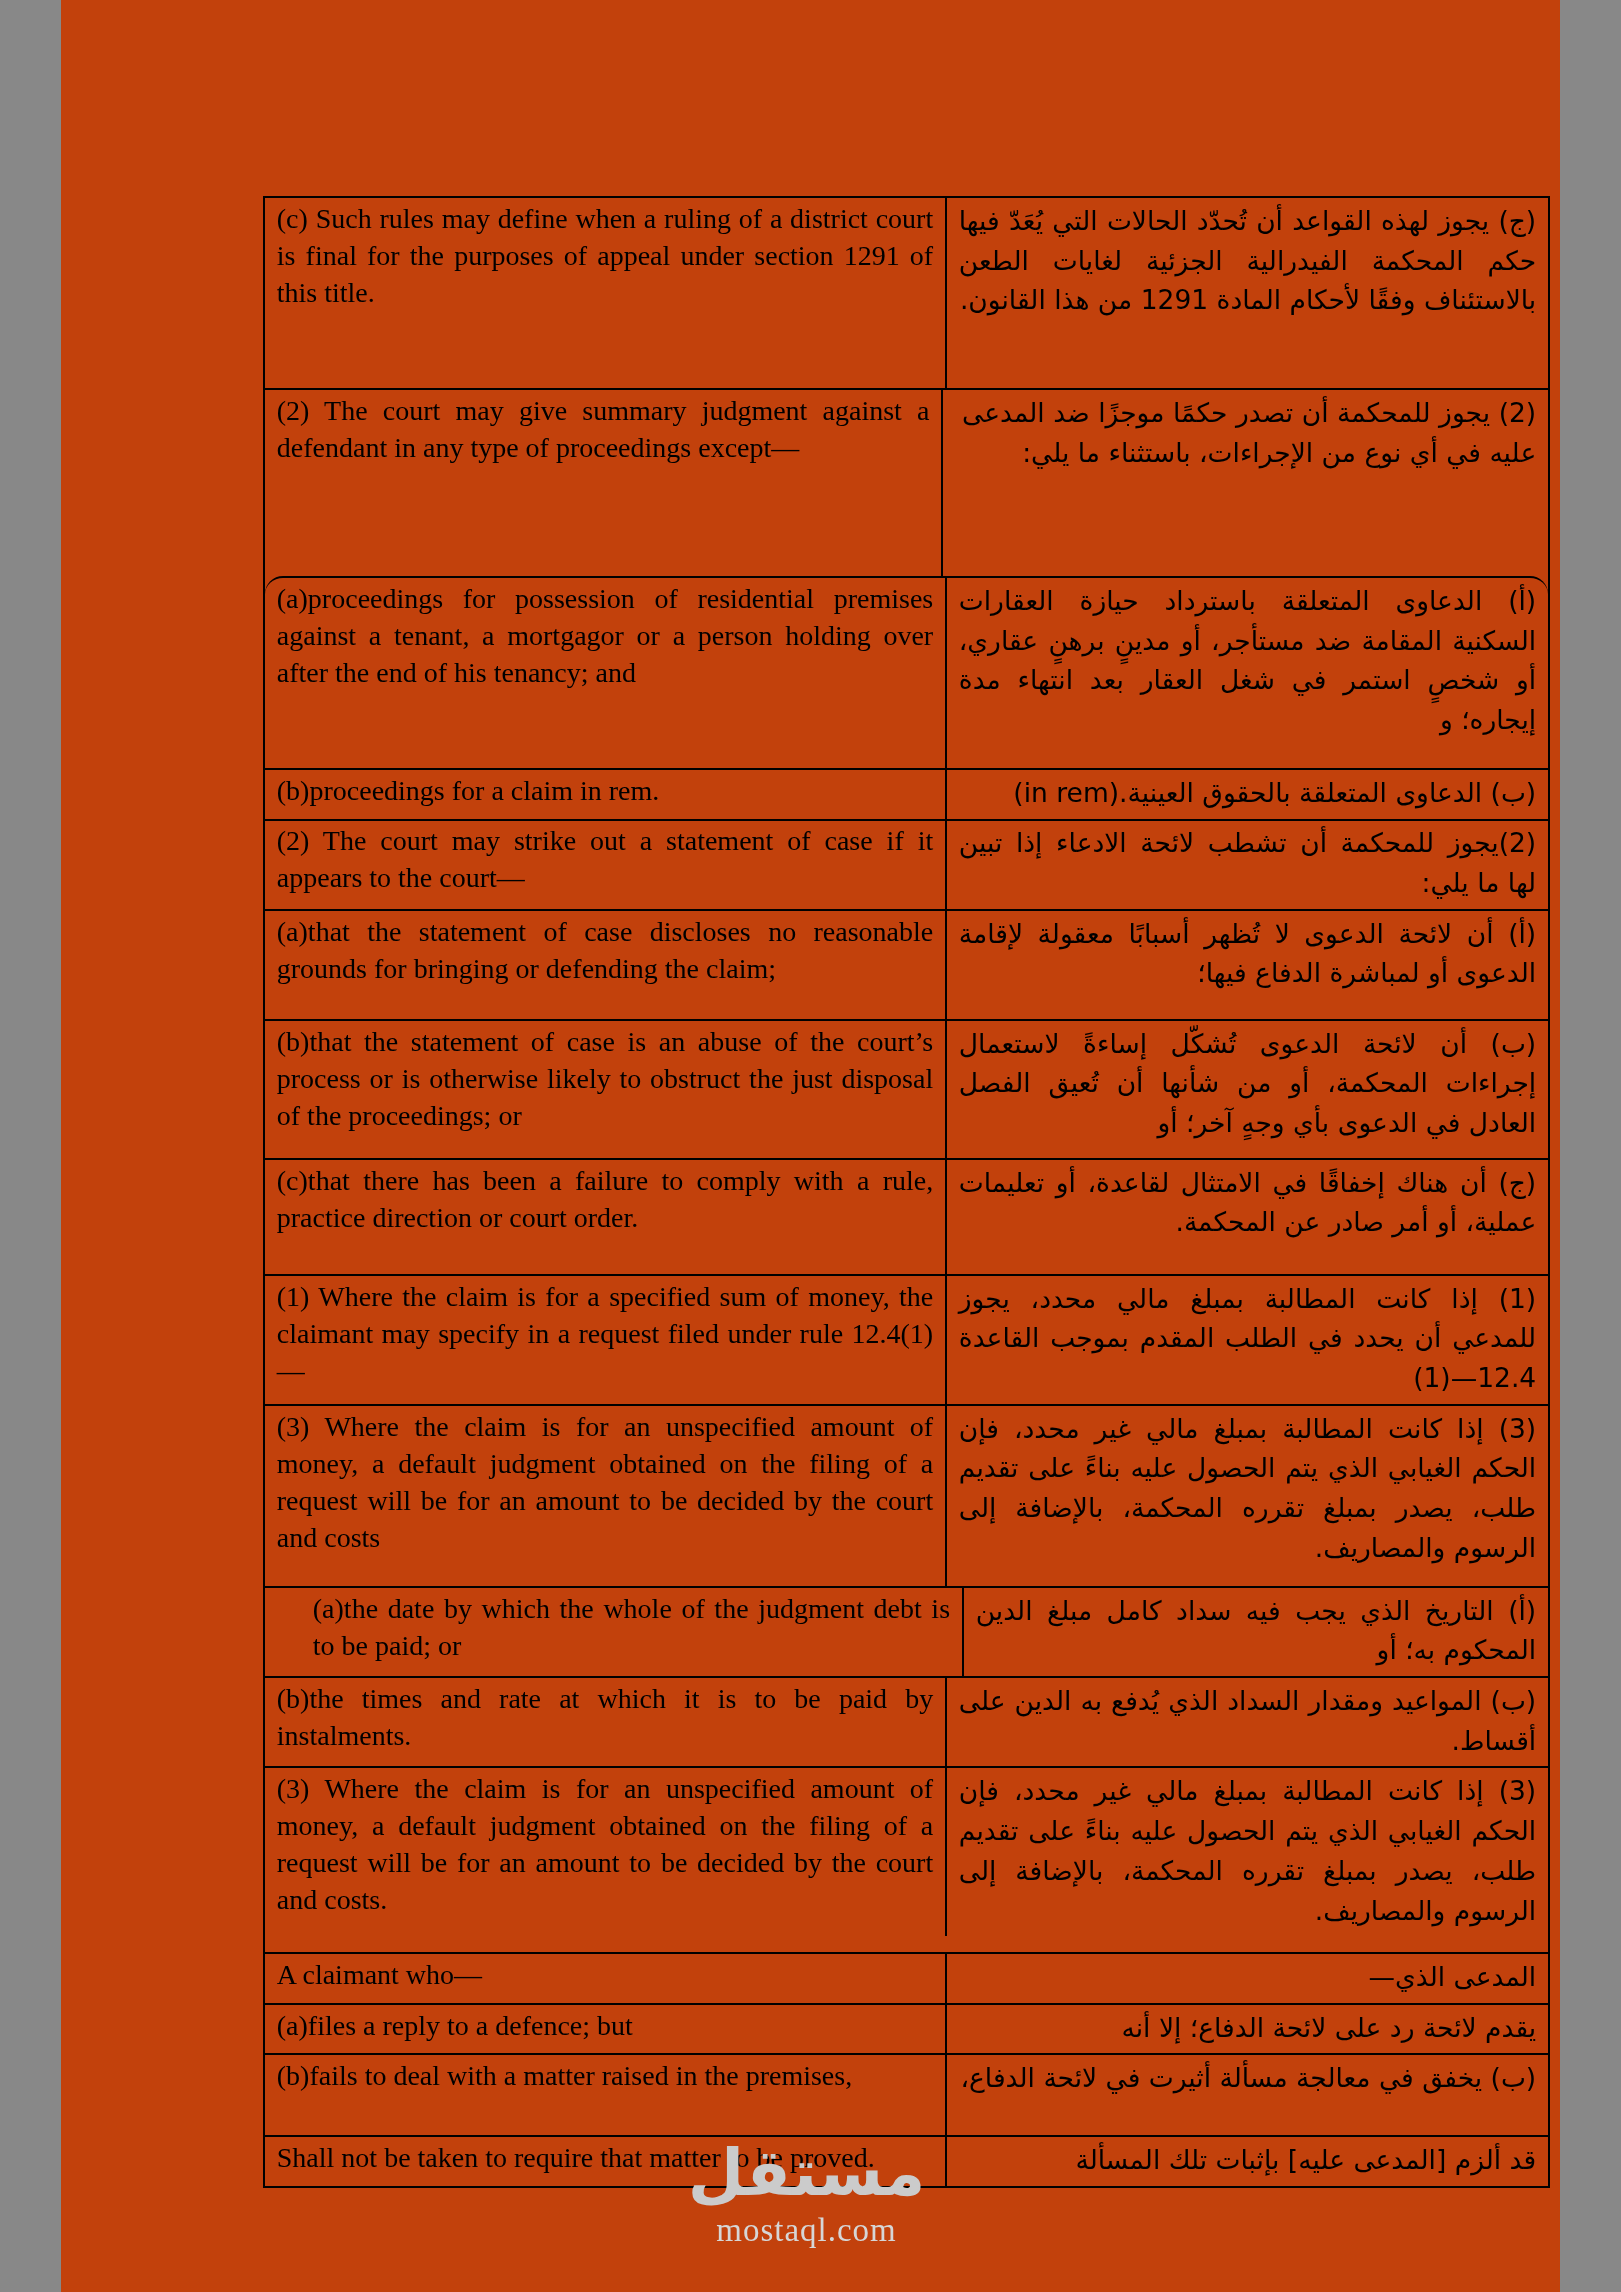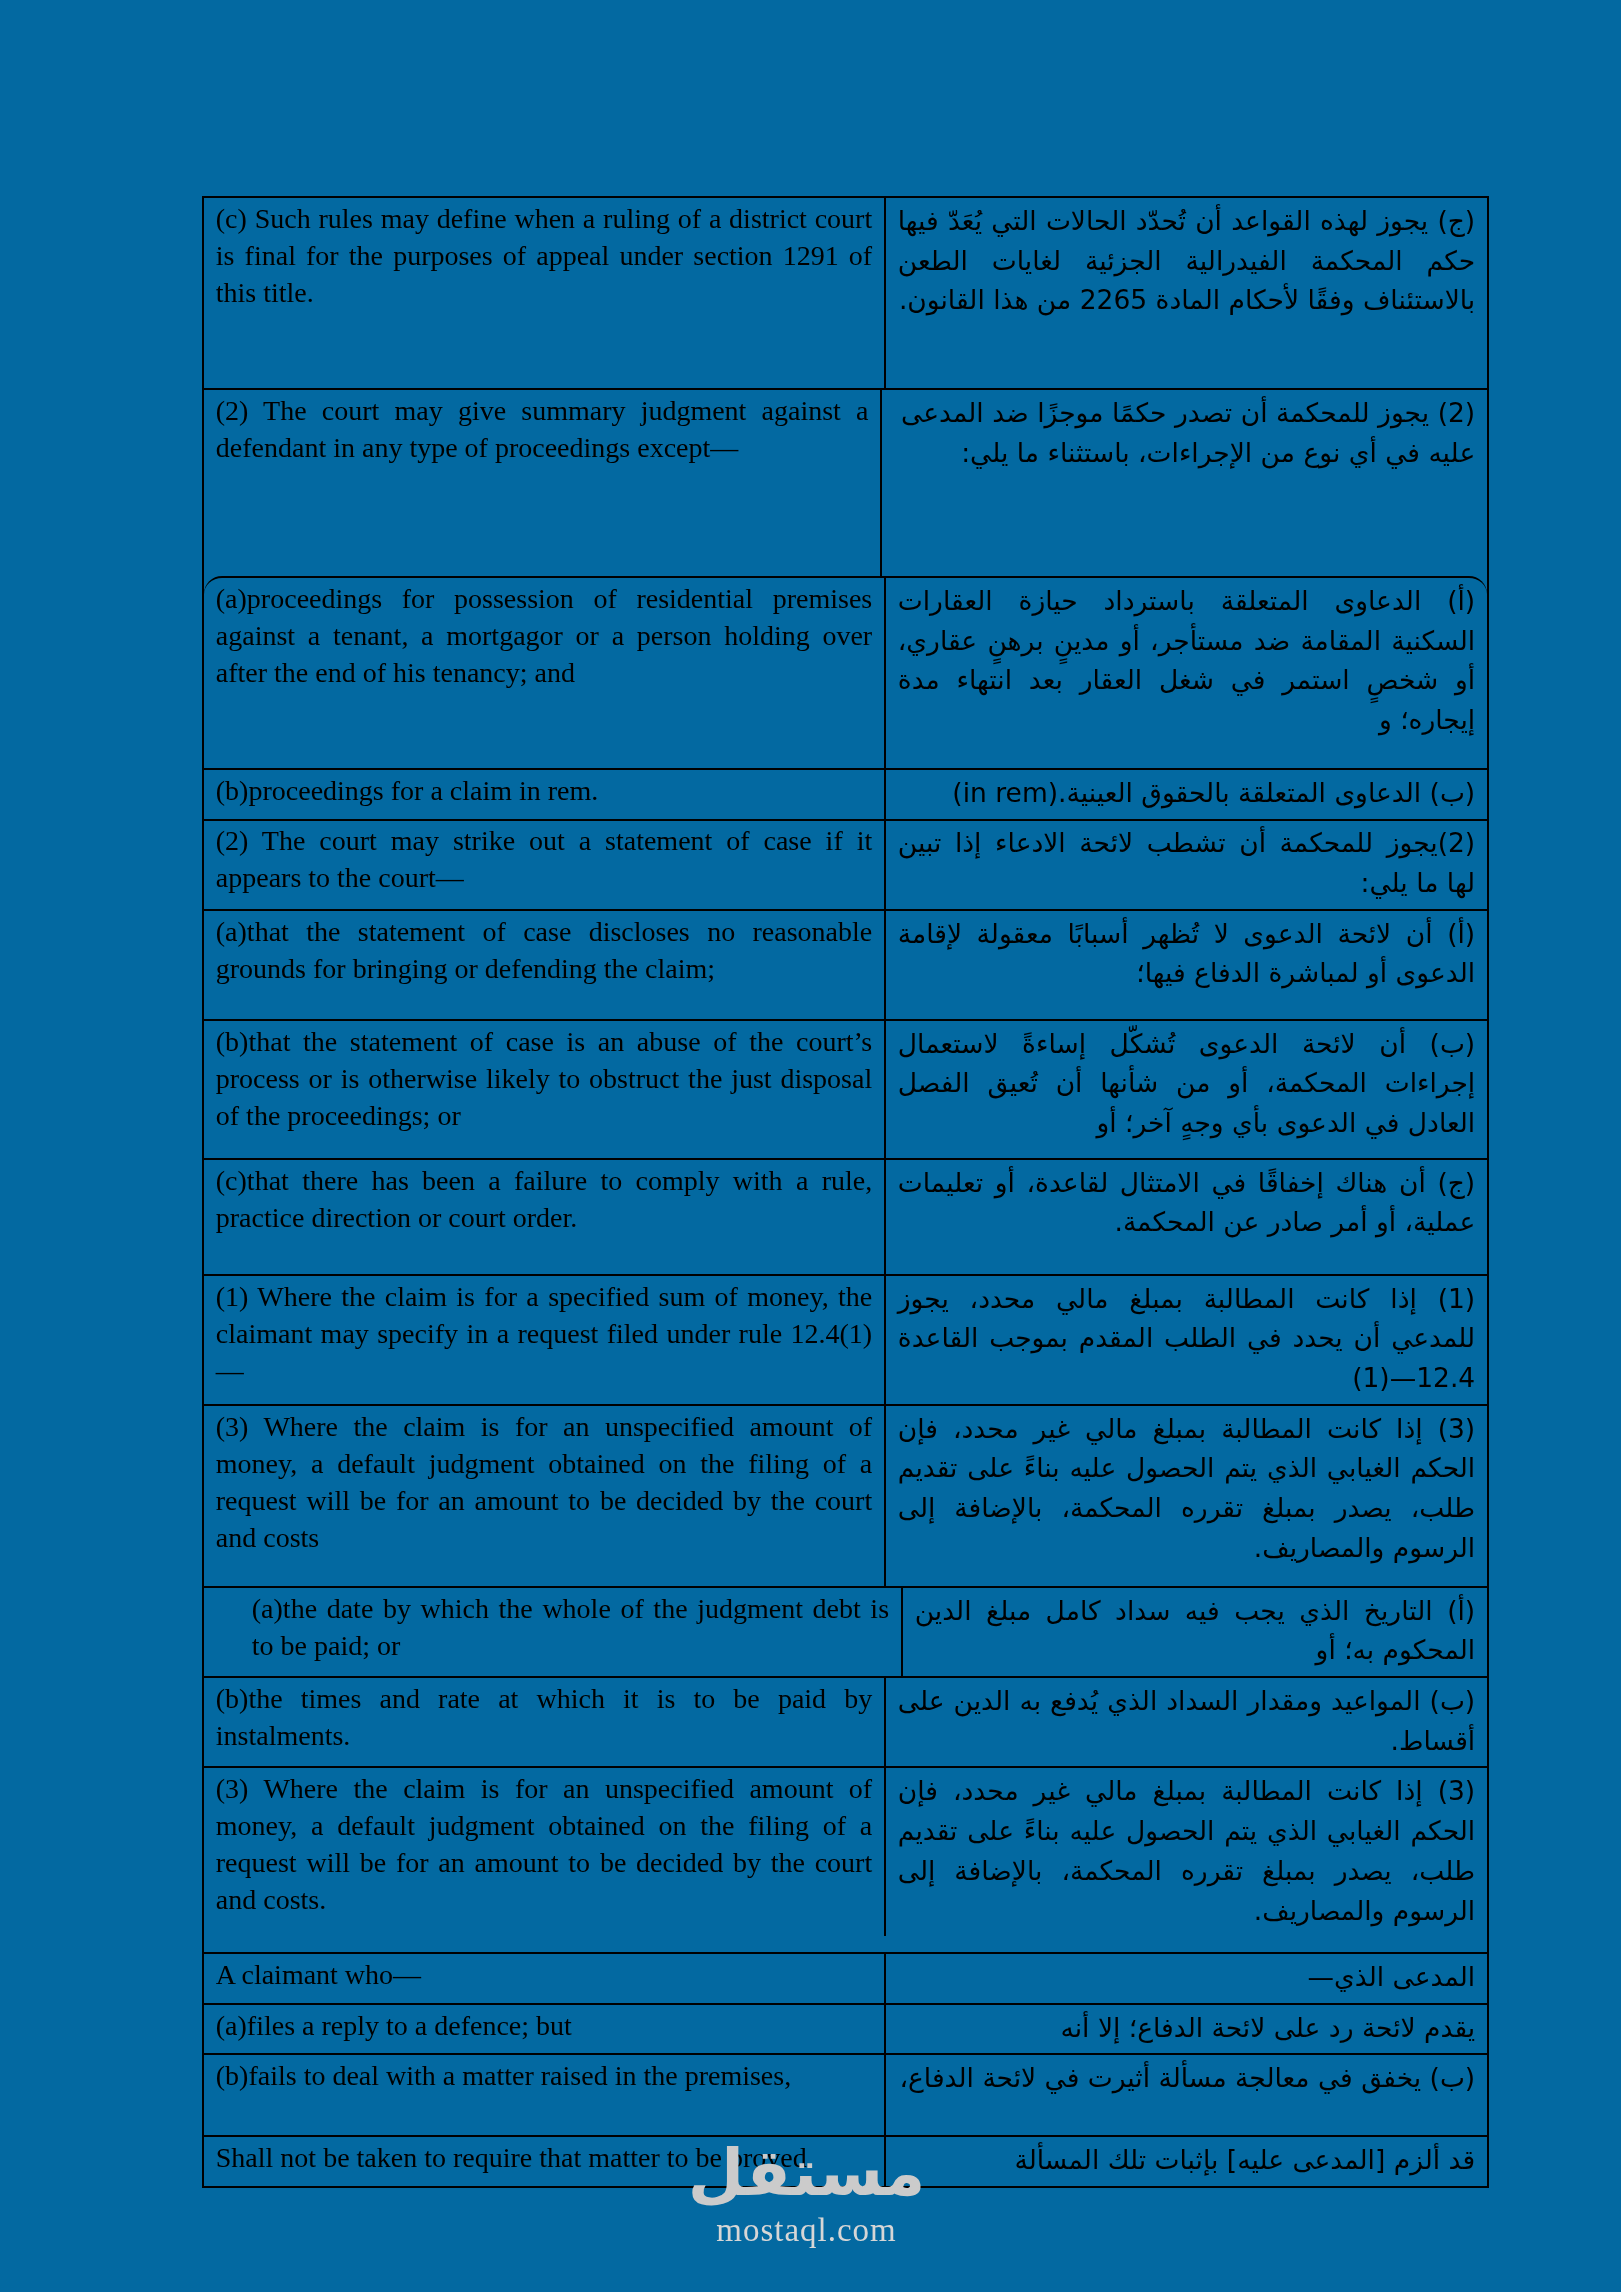--- a/index.html
+++ b/index.html
@@ -1,19 +1,19 @@
 <!DOCTYPE html>
 <html lang="en"><head>
 <meta charset="utf-8">
 <style>
   html,body{margin:0;padding:0;background:#888;}
   .page{
     position:relative;
-    width:1621px;height:2293px;
-    background:#0369a1;
+    width:1499px;height:2293px;
+    background:#c2410c;
     margin:0 auto;
     overflow:hidden;
     font-family:"Liberation Serif", serif;
     color:#000;
   }
   .doc-table{
     position:absolute;
     left:202px;top:196px;
     width:1287px;
     border:2px solid #000;
@@ -89,21 +89,21 @@
 </style>
 </head>
 <body>
 
 <div class="page">
 
   <div class="doc-table">
 
     <div class="row r0">
       <div class="cell en">(c) Such rules may define when a ruling of a district court is final for the purposes of appeal under section 1291 of this title.</div>
-      <div class="cell ar">(ج) يجوز لهذه القواعد أن تُحدّد الحالات التي يُعَدّ فيها حكم المحكمة الفيدرالية الجزئية لغايات الطعن بالاستئناف وفقًا لأحكام المادة 2265 من هذا القانون.</div>
+      <div class="cell ar">(ج) يجوز لهذه القواعد أن تُحدّد الحالات التي يُعَدّ فيها حكم المحكمة الفيدرالية الجزئية لغايات الطعن بالاستئناف وفقًا لأحكام المادة 1291 من هذا القانون.</div>
     </div>
 
     <div class="row r1">
       <div class="cell en">(2) The court may give summary judgment against a defendant in any type of proceedings except—</div>
       <div class="cell ar">(2) يجوز للمحكمة أن تصدر حكمًا موجزًا ضد المدعى عليه في أي نوع من الإجراءات، باستثناء ما يلي:</div>
     </div>
 
     <div class="row r2">
       <div class="cell en">(a)proceedings for possession of residential premises against a tenant, a mortgagor or a person holding over after the end of his tenancy; and</div>
       <div class="cell ar">(أ) الدعاوى المتعلقة باسترداد حيازة العقارات السكنية المقامة ضد مستأجر، أو مدينٍ برهنٍ عقاري، أو شخصٍ استمر في شغل العقار بعد انتهاء مدة إيجاره؛ و</div>

